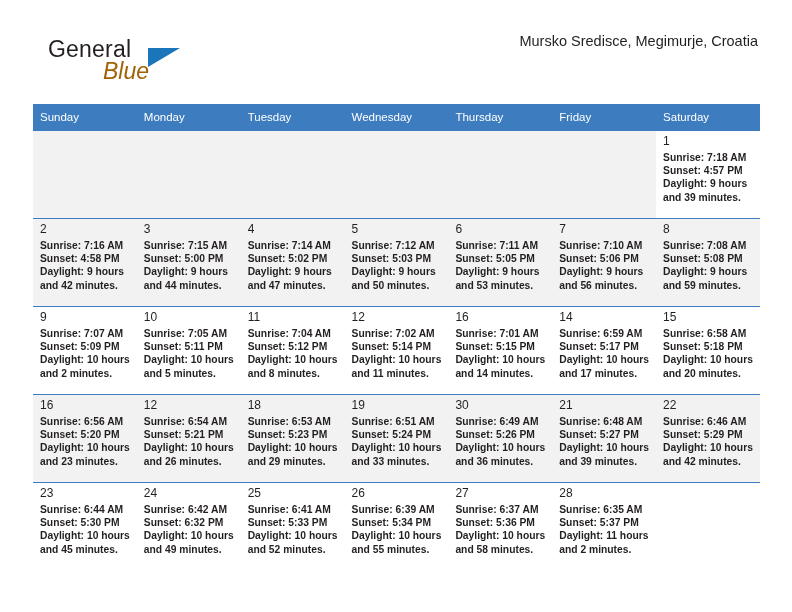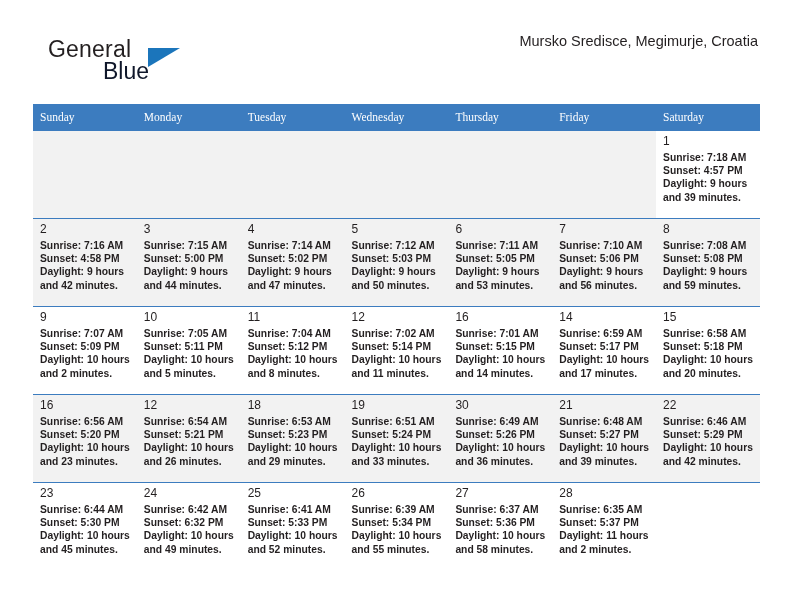--- a/index.html
+++ b/index.html
@@ -42,22 +42,23 @@
     font-size: 23px;
     letter-spacing: 0.2px;
     color: #231f20;
     font-family: "Liberation Sans", sans-serif;
   }
   .brand-blue {
     position: absolute;
     left: 55px;
     top: 22px;
     font-size: 23px;
-    color: #0f172a;
+    color: #a16207;
     font-family: "Liberation Sans", sans-serif;
+    font-style: italic;
   }
   .brand-triangle {
     position: absolute;
     left: 100px;
     top: 12px;
     width: 0;
     height: 0;
     border-left: 32px solid #1b75bb;
     border-bottom: 19px solid transparent;
   }
@@ -92,21 +93,20 @@
   }
   .calendar th {
     background: #3c7cbf;
     color: #ffffff;
     font-size: 11.5px;
     font-weight: normal;
     text-align: left;
     padding: 6px 0 6px 7px;
     height: 14px;
     border: none;
-    font-family: Liberation Serif, serif;
   }
   .calendar td {
     vertical-align: top;
     height: 76px;
     padding: 0;
     border: none;
     background: #ffffff;
   }
   .cell {
     position: relative;

